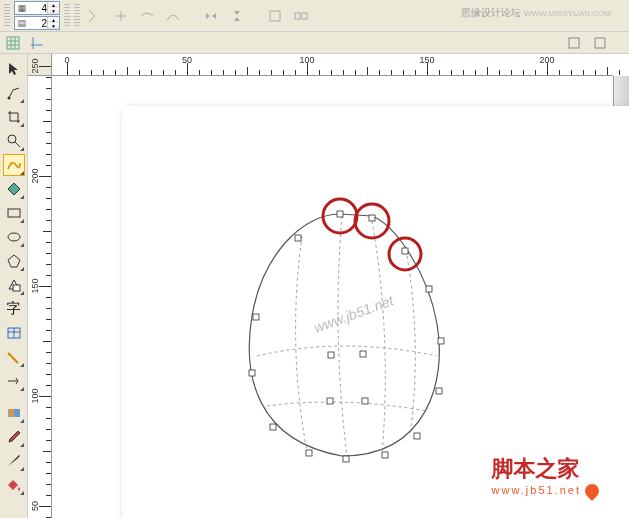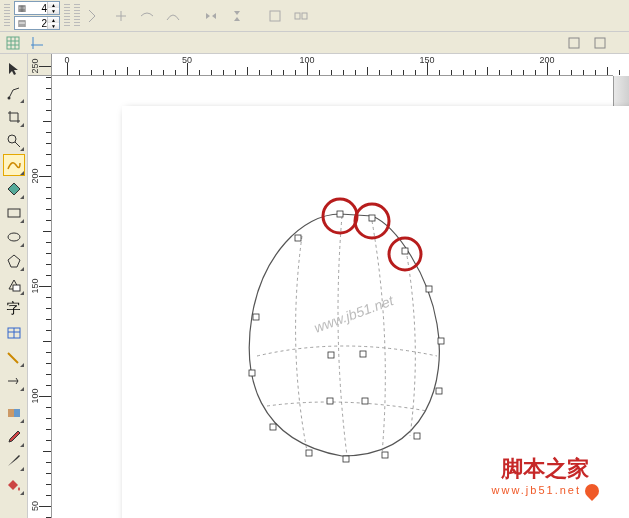--- a/index.html
+++ b/index.html
@@ -34,21 +34,21 @@
 .tick-h { position: absolute; bottom: 0; width: 1px; background: #333; }
 .tick-v { position: absolute; right: 0; height: 1px; background: #333; }
 .ruler-label-h { position: absolute; top: 1px; font-size: 9px; color: #333; transform: translateX(-50%); }
 .ruler-label-v { position: absolute; font-size: 9px; writing-mode: vertical-rl; transform: translateY(-50%) rotate(180deg); left: 2px; color: #333; }
 
 .canvas { position: absolute; left: 24px; top: 22px; right: 16px; bottom: 0; background: #fff; }
 .page-shadow { position: absolute; left: 70px; top: 30px; width: 520px; height: 500px; background: #fff; box-shadow: 4px 4px 8px rgba(0,0,0,.4); }
 .scrollbar-v { position: absolute; right: 0; top: 22px; width: 16px; bottom: 0; background: linear-gradient(to right, #e8e8e8, #d0d0d0); border-left: 1px solid #999; }
 
 .watermark-site { position: absolute; left: 260px; top: 230px; font-size: 14px; color: #bbb; transform: rotate(-20deg); font-style: italic; pointer-events: none; }
-.brand { position: absolute; right: 30px; bottom: 20px; text-align: center; }
+.brand { position: absolute; right: 30px; bottom: 20px; text-align: left; }
 .brand .cn { font-size: 22px; color: #c62828; font-weight: bold; font-family: "KaiTi","STKaiti",serif; }
 .brand .url { font-size: 11px; color: #f05a28; letter-spacing: 2px; }
 .orange-star { display: inline-block; width: 14px; height: 14px; background: #f05a28; border-radius: 50% 50% 50% 0; transform: rotate(-45deg); margin-left: 4px; vertical-align: middle; }
 </style>
 </head>
 <body>
 
 <div class="topbar">
   <div class="handle"></div>
   <div class="spinner-group">
@@ -107,20 +107,24 @@
       <svg viewBox="0 0 16 16">
         <rect x="3" y="3" width="10" height="10" stroke="#aaa" fill="none"></rect>
       </svg>
     </div>
   <div class="tbtn">
       <svg viewBox="0 0 16 16">
         <rect x="2" y="5" width="5" height="6" stroke="#aaa" fill="none"></rect>
         <rect x="9" y="5" width="5" height="6" stroke="#aaa" fill="none"></rect>
       </svg>
     </div>
+  <div class="watermark-top">
+    <span>思缘设计论坛</span> 
+    <span style="font-size:8px;color:#bbb">WWW.MISSYUAN.COM</span>
+  </div>
 </div>
 
 <div class="second-bar">
   <div class="sbtn">
       <svg width="16" height="16">
         <rect x="2" y="2" width="12" height="12" fill="none" stroke="#6a8"></rect>
         <path d="M6 2 L6 14 M10 2 L10 14 M2 6 L14 6 M2 10 L14 10" stroke="#6a8"></path>
       </svg>
     </div>
   <div class="sbtn">

